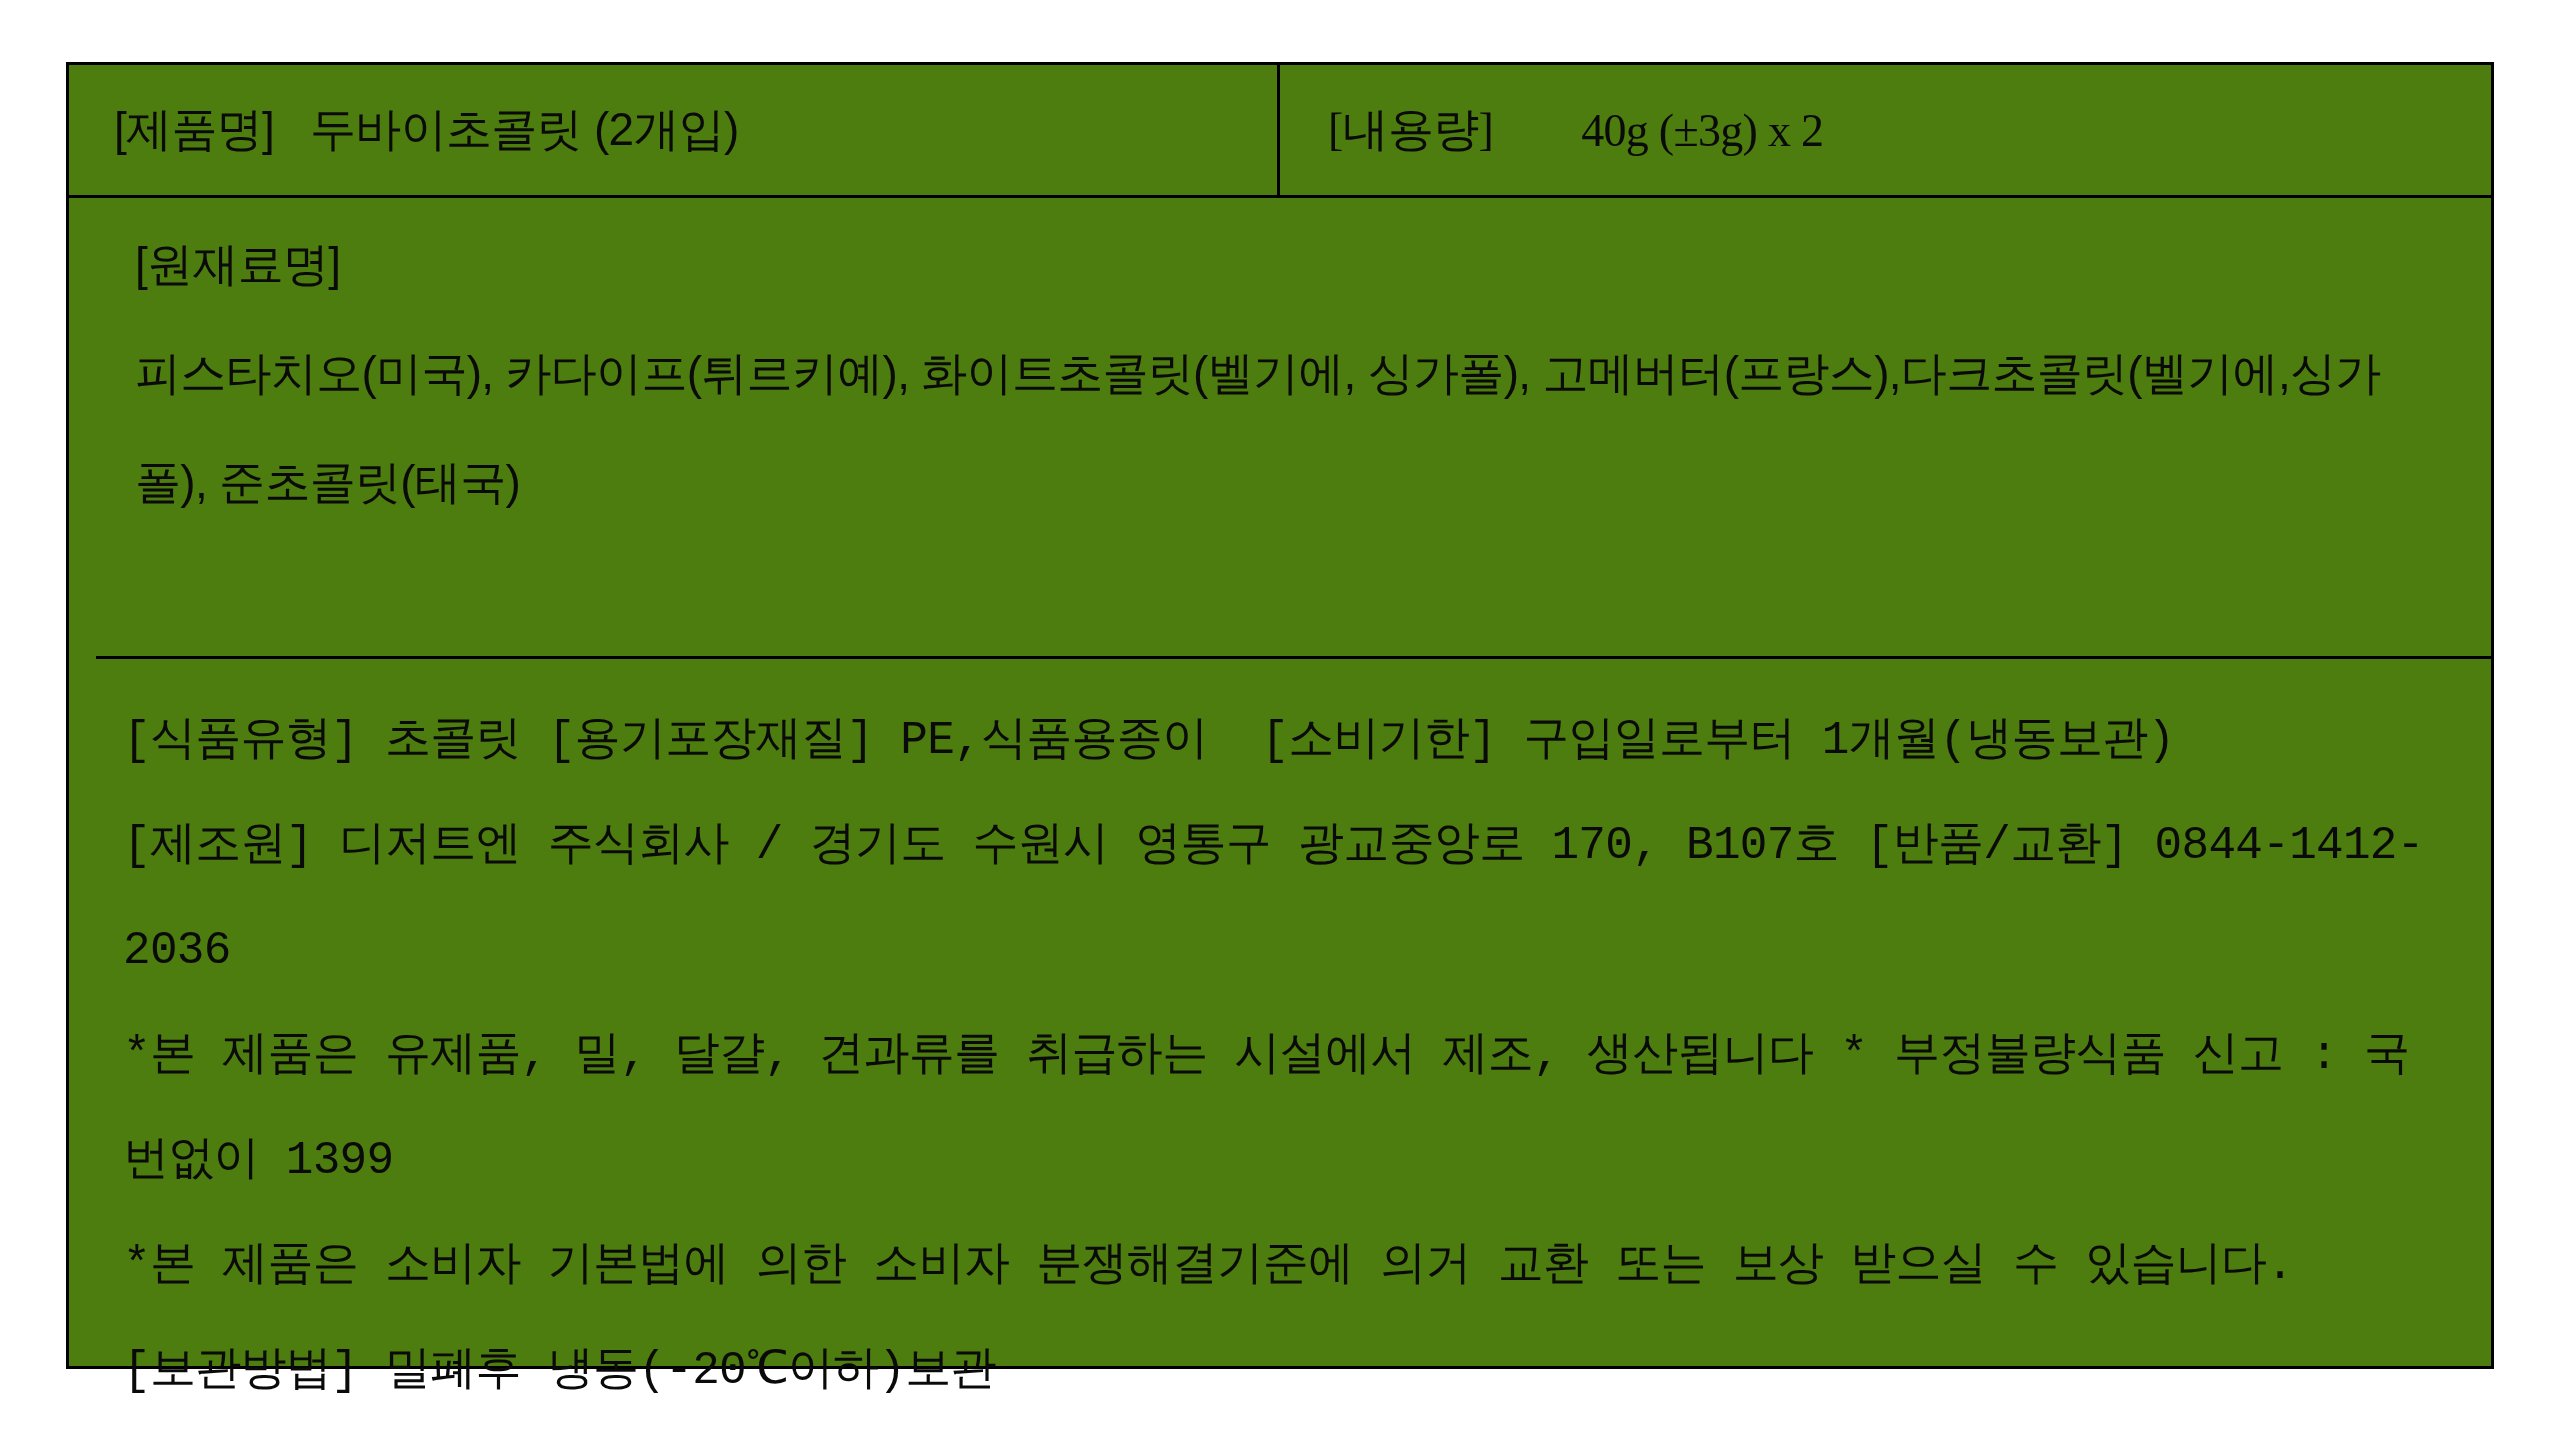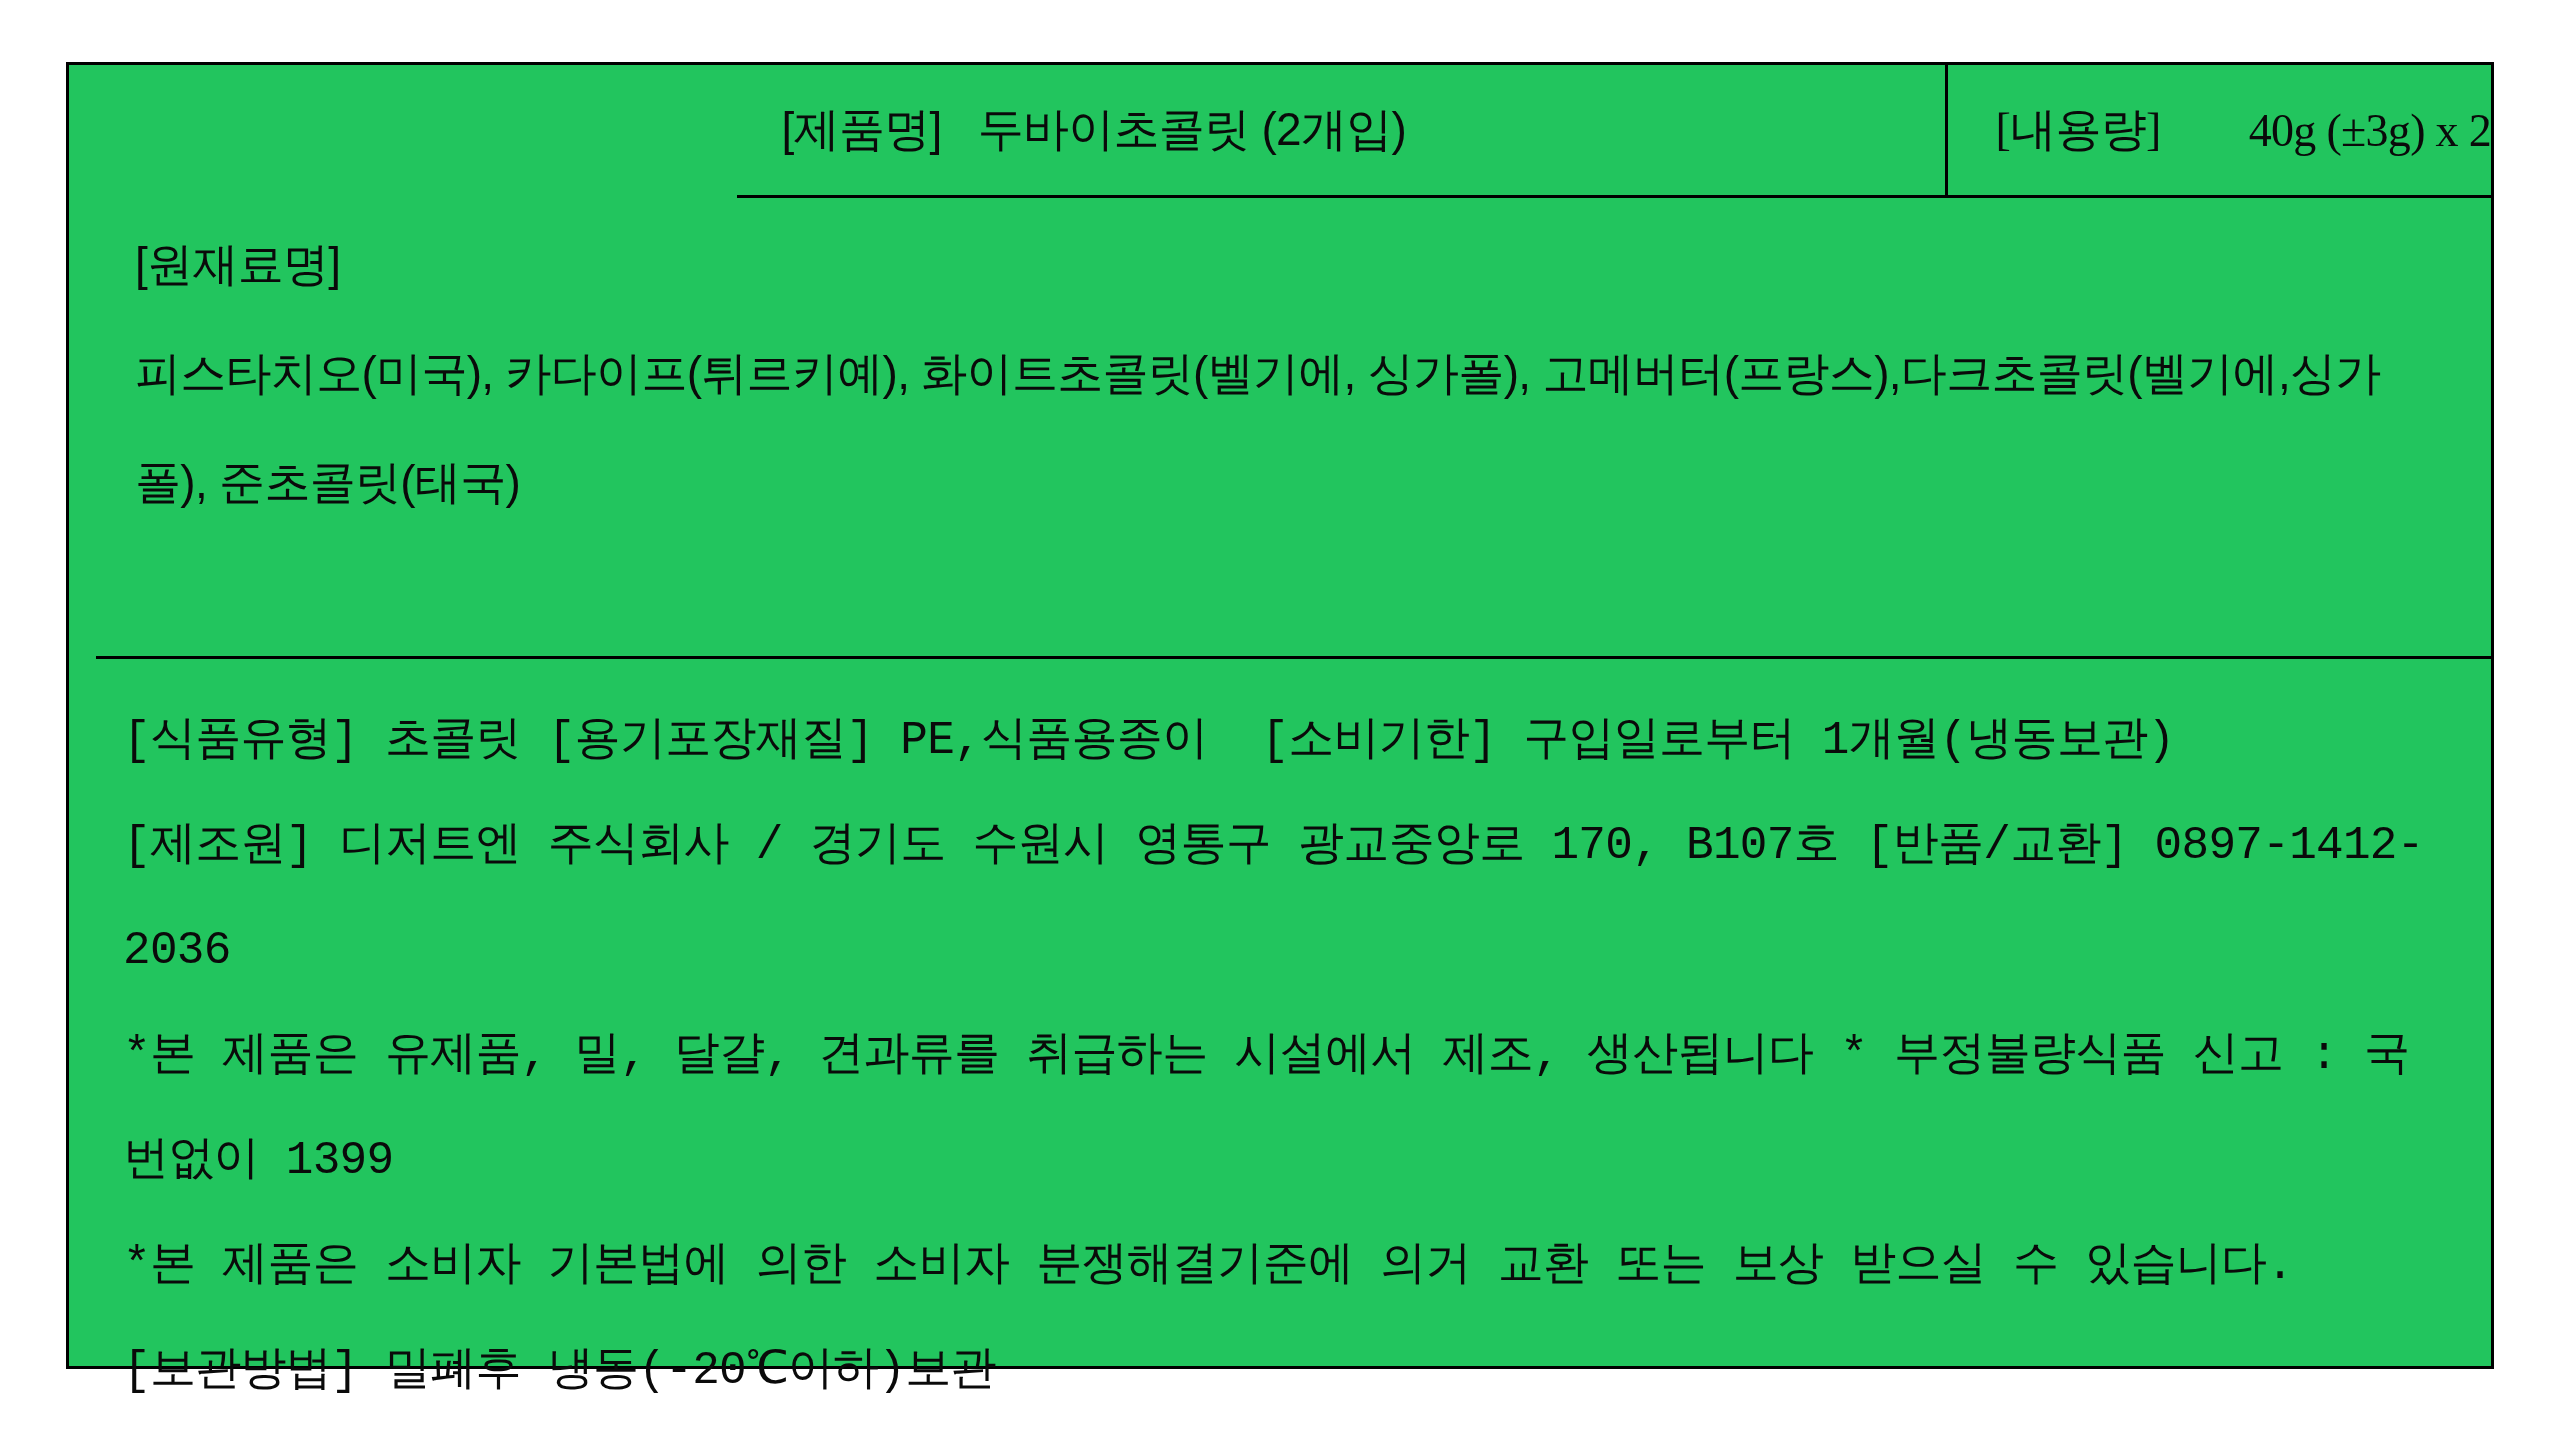--- a/index.html
+++ b/index.html
@@ -18,22 +18,21 @@
   .label-table {
     position: absolute;
     left: 66px;
     top: 62px;
     width: 2428px;
     height: 1307px;
     border: 3.7px solid #000;
     box-sizing: border-box;
     display: flex;
     flex-direction: column;
-    background: #22c55e;
-    align-items: flex-end;
+    background: #4d7c0f;
   }
   .row {
     box-sizing: border-box;
     flex-shrink: 0;
   }
   
   .row-top {
     height: 133px;
     border-bottom: 3.7px solid #000;
     display: flex;
@@ -101,20 +100,20 @@
     </div>
   </div>
 
   <div class="row row-ingredients">
     <div class="ingredients-heading">[원재료명]</div>
     <div class="ingredients-text">피스타치오(미국), 카다이프(튀르키예), 화이트초콜릿(벨기에, 싱가폴), 고메버터(프랑스),다크초콜릿(벨기에,싱가폴), 준초콜릿(태국)</div>
   </div>
 
   <div class="row row-details">
     <div class="detail-line">[식품유형] 초콜릿 [용기포장재질] PE,식품용종이  [소비기한] 구입일로부터 1개월(냉동보관)</div>
-    <div class="detail-line">[제조원] 디저트엔 주식회사 / 경기도 수원시 영통구 광교중앙로 170, B107호 [반품/교환] 0897-1412-2036</div>
+    <div class="detail-line">[제조원] 디저트엔 주식회사 / 경기도 수원시 영통구 광교중앙로 170, B107호 [반품/교환] 0844-1412-2036</div>
     <div class="detail-line">*본 제품은 유제품, 밀, 달걀, 견과류를 취급하는 시설에서 제조, 생산됩니다 * 부정불량식품 신고 : 국번없이 1399</div>
     <div class="detail-line">*본 제품은 소비자 기본법에 의한 소비자 분쟁해결기준에 의거 교환 또는 보상 받으실 수 있습니다.</div>
     <div class="detail-line">[보관방법] 밀폐후 냉동(-20℃이하)보관</div>
   </div>
 
 </div>
 
 
 </body></html>

